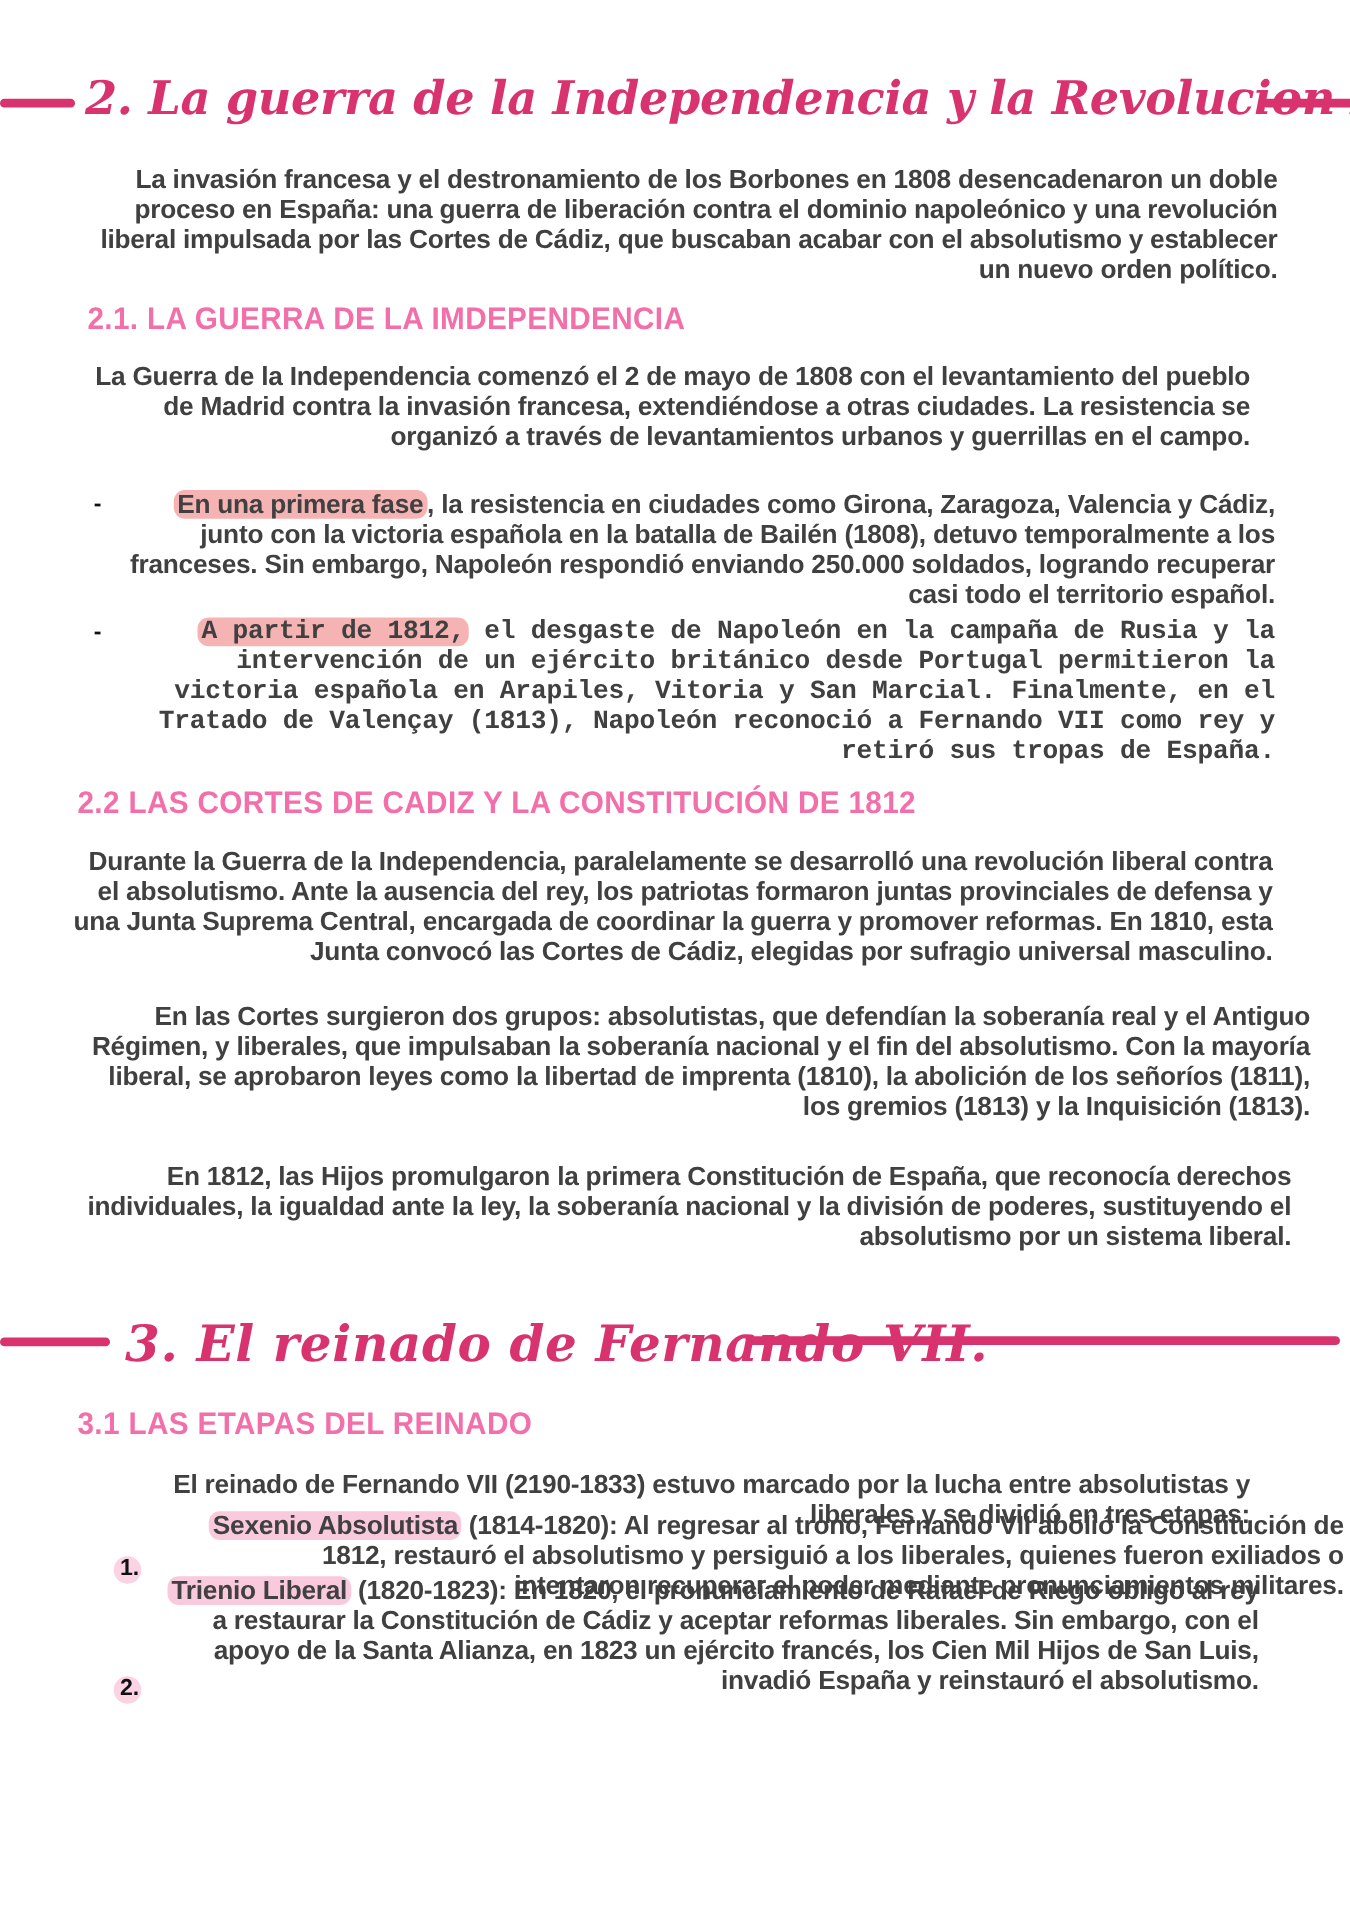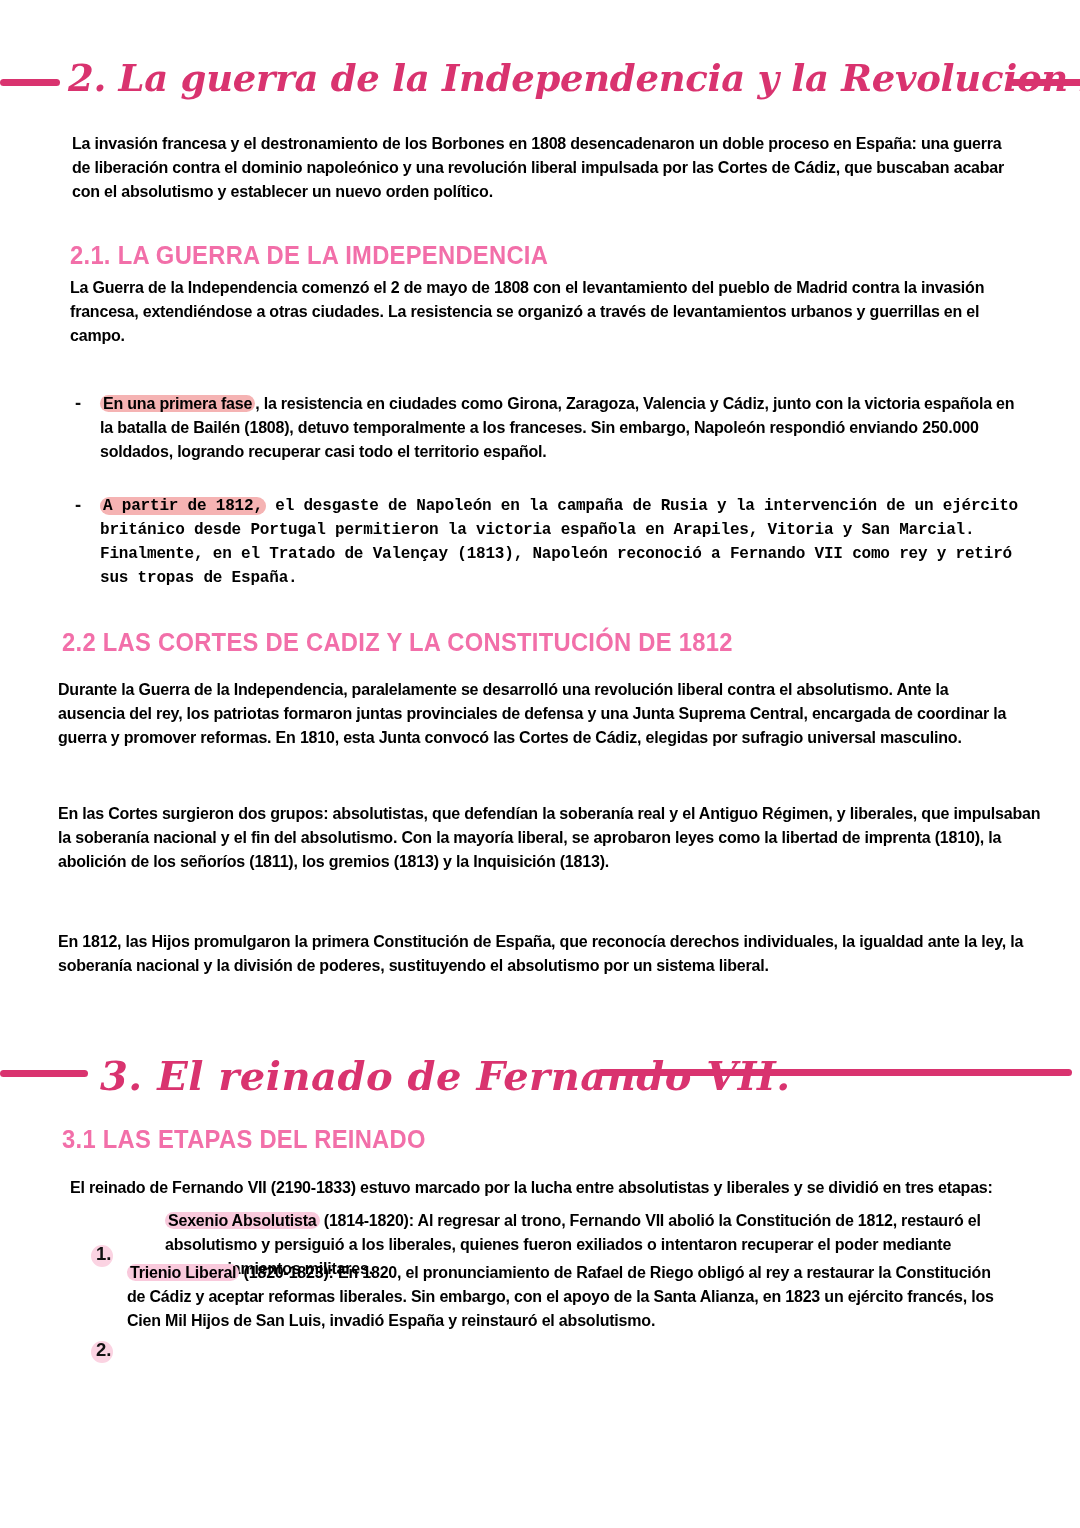--- a/index.html
+++ b/index.html
@@ -4,39 +4,39 @@
 <style>
   html, body { margin: 0; padding: 0; background: #ffffff; }
   body { width: 1080px; height: 1528px; position: relative; overflow: hidden;
          font-family: "Liberation Sans", sans-serif; color: #111; }
   .rule { position: absolute; height: 7px; background: #d9336f; border-radius: 4px; }
   .h1 { position: absolute; font-family: "DejaVu Serif", serif; font-style: italic; font-weight: bold;
         color: #d9336f; font-size: 40px; letter-spacing: 0.5px; white-space: nowrap; line-height: 1; }
   .h2 { position: absolute; font-family: "Liberation Sans", sans-serif; font-weight: bold;
         color: #f26fa9; font-size: 25px; letter-spacing: 0.3px; white-space: nowrap; line-height: 1;
         transform: scaleX(0.95); transform-origin: left; }
-  .p { position: absolute; font-size: 16px; line-height: 24px; font-weight: bold; color: #000000;
-       letter-spacing: -0.2px; }
+  .p { position: absolute; font-size: 21px; line-height: 24px; font-weight: bold; color: #404040;
+       letter-spacing: -0.2px; text-align: right; }
   .hl { background: #f5b3b3; border-radius: 9px; padding: 0 3px; }
   .hl2 { background: #f9c9dc; border-radius: 9px; padding: 0 3px; }
   .dash { position: absolute; font-weight: bold; font-size: 18.5px; }
   .num { position: absolute; font-weight: bold; font-size: 18.5px; }
   .num-bg { position: absolute; width: 22px; height: 22px; border-radius: 50%; background: #fbd3e2; }
 </style>
 </head>
 <body>
 
 <div class="rule" style="left:0; top:79px; width:60px;"></div>
 <div class="h1" style="left:68px; top:60px; font-size:37px; letter-spacing:-0.3px;">2. La guerra de la Independencia y la Revolucion Liberal</div>
 <div class="rule" style="left:1010px; top:79px; width:75px;"></div>
 
 <div class="p" style="left:72px; top:132px; width:950px;">La invasión francesa y el destronamiento de los Borbones en 1808 desencadenaron un doble proceso en España: una guerra de liberación contra el dominio napoleónico y una revolución liberal impulsada por las Cortes de Cádiz, que buscaban acabar con el absolutismo y establecer un nuevo orden político.</div>
 
 <div class="h2" style="left:70px; top:243px;">2.1. LA GUERRA DE LA IMDEPENDENCIA</div>
-<div class="p" style="left:70px; top:276px; width:930px;">La Guerra de la Independencia comenzó el 2 de mayo de 1808 con el levantamiento del pueblo de Madrid contra la invasión francesa, extendiéndose a otras ciudades. La resistencia se organizó a través de levantamientos urbanos y guerrillas en el campo.</div>
+<div class="p" style="left:70px; top:290px; width:930px;">La Guerra de la Independencia comenzó el 2 de mayo de 1808 con el levantamiento del pueblo de Madrid contra la invasión francesa, extendiéndose a otras ciudades. La resistencia se organizó a través de levantamientos urbanos y guerrillas en el campo.</div>
 
 <div class="dash" style="left:75px; top:392px;">-</div>
 <div class="p" style="left:100px; top:392px; width:920px;">
   <span class="hl">En una primera fase</span><span>, la resistencia en ciudades como Girona, Zaragoza, Valencia y Cádiz, junto con la victoria española en la batalla de Bailén (1808), detuvo temporalmente a los franceses. Sin embargo, Napoleón respondió enviando 250.000 soldados, logrando recuperar casi todo el territorio español.</span>
 </div>
 
 <div class="dash" style="left:75px; top:494px;">-</div>
 <div class="p" style="left:100px; top:494px; width:920px;font-family:Liberation Mono, monospace;">
   <span class="hl">A partir de 1812,</span><span> el desgaste de Napoleón en la campaña de Rusia y la intervención de un ejército británico desde Portugal permitieron la victoria española en Arapiles, Vitoria y San Marcial. Finalmente, en el Tratado de Valençay (1813), Napoleón reconoció a Fernando VII como rey y retiró sus tropas de España.</span>
 </div>

